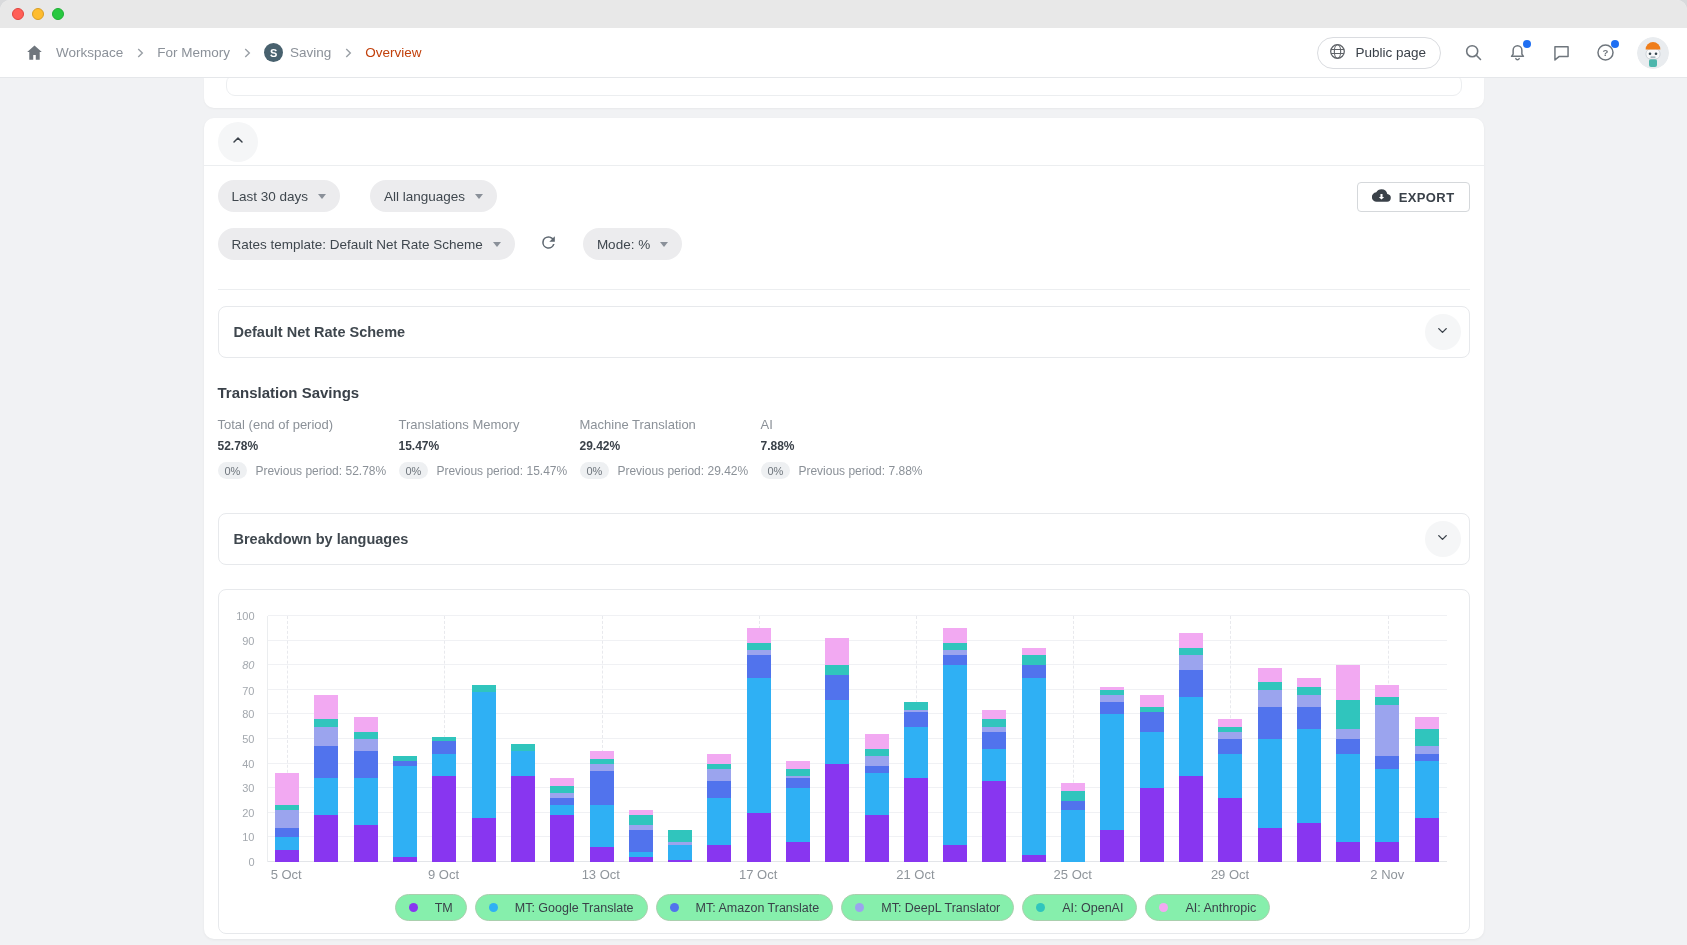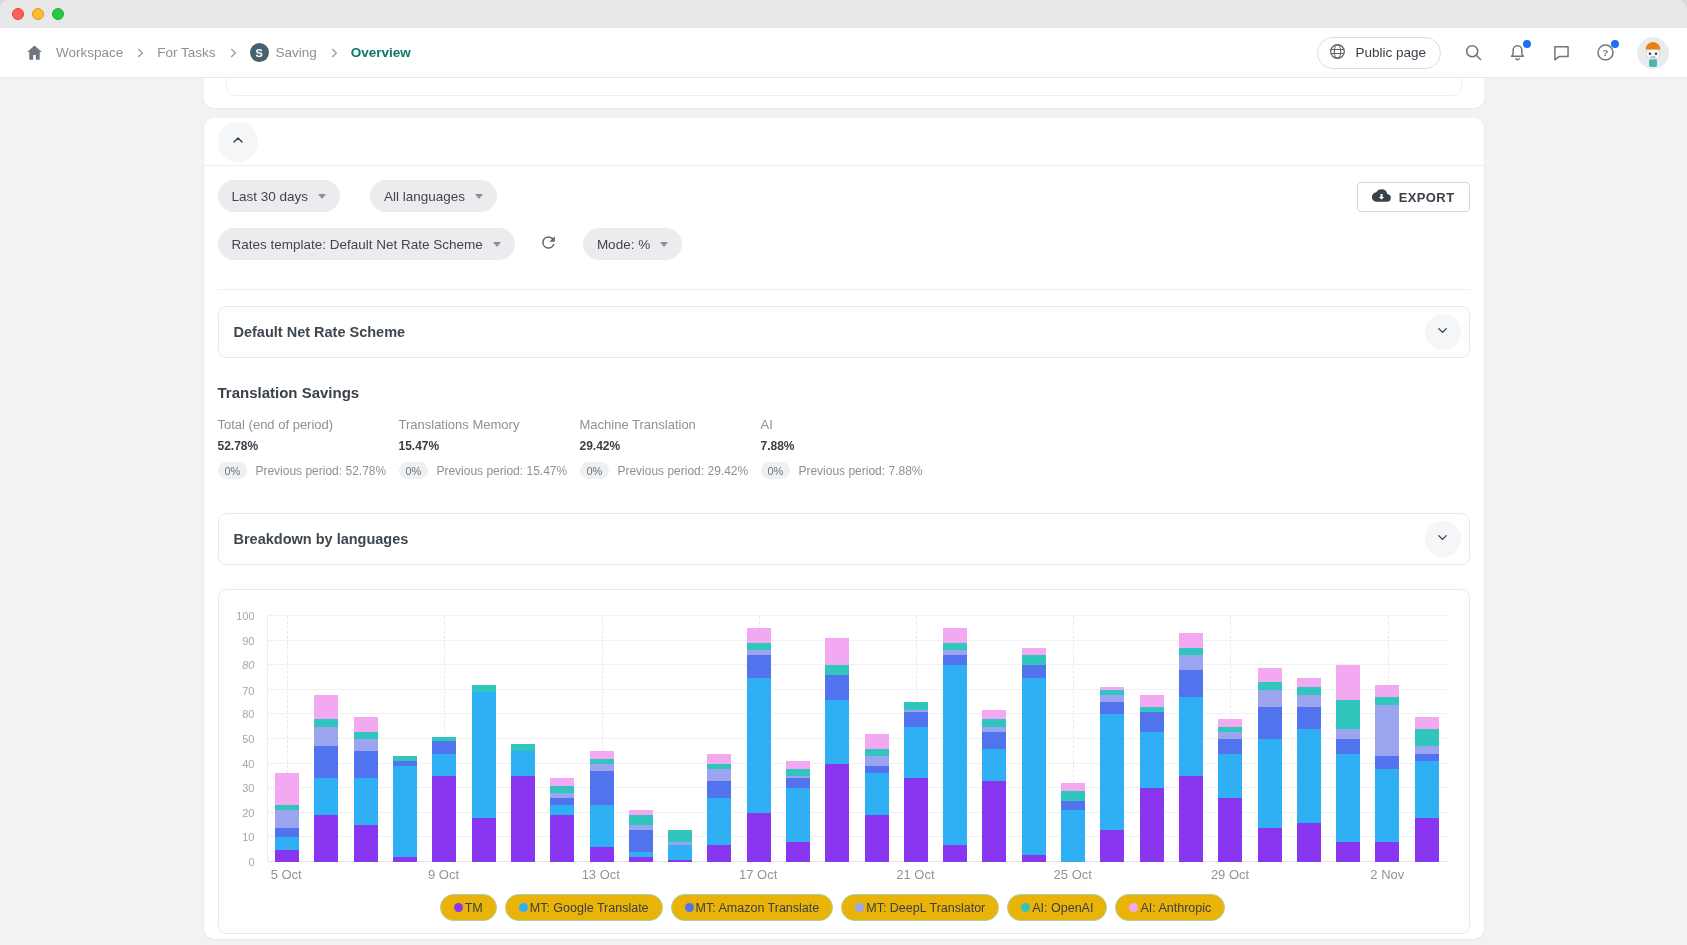--- a/index.html
+++ b/index.html
@@ -12,21 +12,21 @@
   .traffic { display:flex; gap:8px; }
   .tl { width:12px; height:12px; border-radius:50%; }
   .tl.red { background:#ff5f57; border:0.5px solid #e0443e; }
   .tl.yellow { background:#febc2e; border:0.5px solid #d89e24; }
   .tl.green { background:#28c840; border:0.5px solid #1faf34; }
 
   
   .appbar { height:50px; background:#fff; border-bottom:1px solid #e5e7ea; display:flex; align-items:center; justify-content:space-between; padding:0 18px 0 22px; flex:none; }
   .crumbs { display:flex; align-items:center; gap:10px; font-size:13.5px; color:#8b9199; }
   .crumb { color:#8b9199; cursor:pointer; display:flex; align-items:center; gap:7px; }
-  .crumb.current { color:#0f766e; font-weight:bold; }
+  .crumb.current { color:#c2410c; font-weight:normal; }
   .sep svg { display:block; }
   .sbadge { width:19px; height:19px; border-radius:50%; background:#48616e; color:#fff; font-size:11px; font-weight:bold; display:flex; align-items:center; justify-content:center; }
   .hdr-right { display:flex; align-items:center; gap:20px; }
   .pubpage { height:32px; border:1px solid #dadce0; border-radius:16px; background:#fff; display:flex; align-items:center; gap:8px; padding:0 14px 0 10px; font-size:13.5px; color:#3a4149; cursor:pointer; }
   .icnbtn { position:relative; width:24px; height:24px; display:flex; align-items:center; justify-content:center; cursor:pointer; }
   .bluedot { position:absolute; top:-1px; right:-2px; width:8px; height:8px; border-radius:50%; background:#1f6ff2; }
   .avatar { width:32px; height:32px; border-radius:50%; overflow:hidden; cursor:pointer; flex:none; }
 
   
   .content { flex:1; overflow:hidden; }
@@ -72,21 +72,21 @@
   .hgrid.zero { background:#e3e5e9; }
   .vgrid { position:absolute; top:0; bottom:0; width:0; border-left:1px dashed #e8e9ed; }
   .bars { position:absolute; left:0; right:0; top:0; bottom:0; display:flex; }
   .slot { flex:1; display:flex; align-items:flex-end; justify-content:center; }
   .bar { width:24px; display:flex; flex-direction:column-reverse; }
   .seg { width:100%; }
   .xrow { display:flex; }
   .xlabels { flex:1; display:flex; height:24px; align-items:center; }
   .xlab { flex:1; text-align:center; font-size:13px; color:#8f959b; }
   .legend { display:flex; justify-content:center; align-items:center; gap:8px; margin-top:8px; }
-  .lgpill { height:27px; border:1px solid #aacfad; border-radius:14px; display:flex; align-items:center; gap:2px; padding:0 13px; font-size:12.5px; color:#3a4149; cursor:pointer; background:#eab308; }
+  .lgpill { height:27px; border:1px solid #aacfad; border-radius:14px; display:flex; align-items:center; gap:17px; padding:0 13px; font-size:12.5px; color:#3a4149; cursor:pointer; background:#86efac; }
   .lgdot { width:9px; height:9px; border-radius:50%; flex:none; }
 </style>
 </head>
 <body>
 
 <div class="window">
 
   <div class="titlebar">
     <div class="traffic">
       <span class="tl red"></span>
@@ -104,21 +104,21 @@
       </span>
       <span class="crumb">
           <span>Workspace</span>
         </span>
       <span class="sep">
           <svg width="14" height="14" viewBox="0 0 24 24">
             <path fill="none" stroke="#9aa0a6" stroke-width="2.4" d="M9 5l7 7-7 7"></path>
           </svg>
         </span>
       <span class="crumb">
-          <span>For Tasks</span>
+          <span>For Memory</span>
         </span>
       <span class="sep">
           <svg width="14" height="14" viewBox="0 0 24 24">
             <path fill="none" stroke="#9aa0a6" stroke-width="2.4" d="M9 5l7 7-7 7"></path>
           </svg>
         </span>
       <span class="crumb">
         <span class="sbadge">S</span>
         <span>Saving</span>
       </span>

